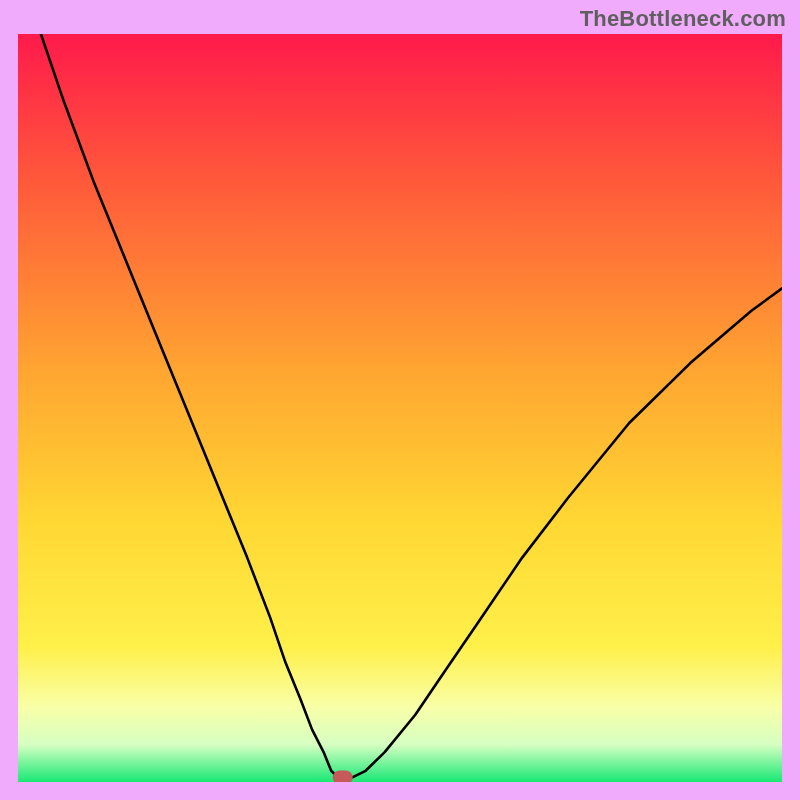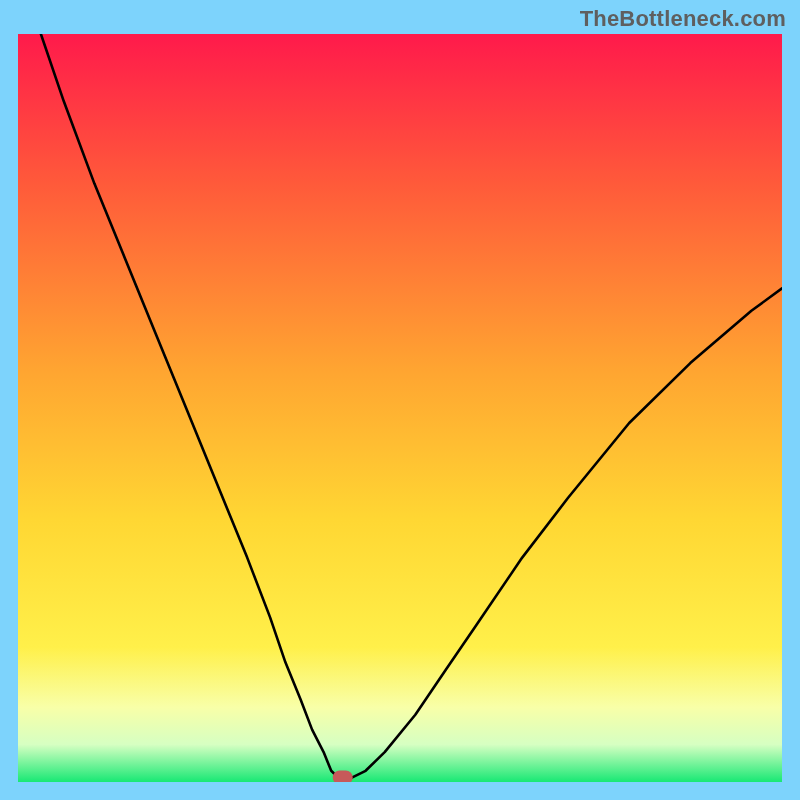--- a/index.html
+++ b/index.html
@@ -1,20 +1,20 @@
 <!DOCTYPE html>
 <html><head>
 <meta charset="utf-8">
 <style>
   * { margin: 0; padding: 0; box-sizing: border-box; }
   html, body { width: 800px; height: 800px; overflow: hidden; background: #000; }
   .container {
     width: 800px;
     height: 800px;
-    background: #7dd3fc;
+    background: #f0abfc;
     position: relative;
   }
   .watermark {
     position: absolute;
     top: 6px;
     right: 14px;
     font-family: Arial, Helvetica, sans-serif;
     font-size: 22px;
     font-weight: 600;
     color: #5f5f5f;

